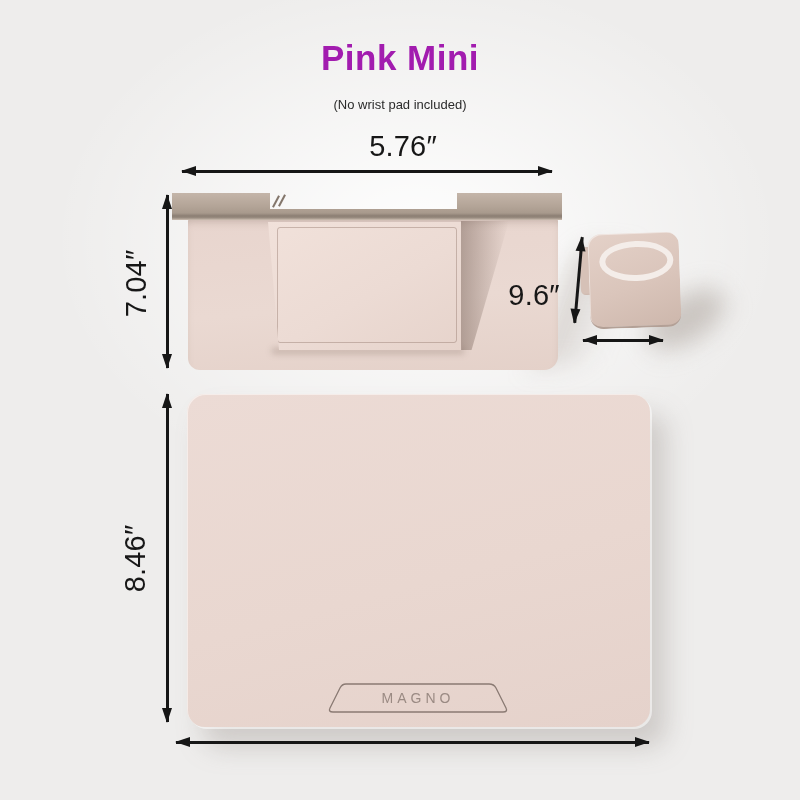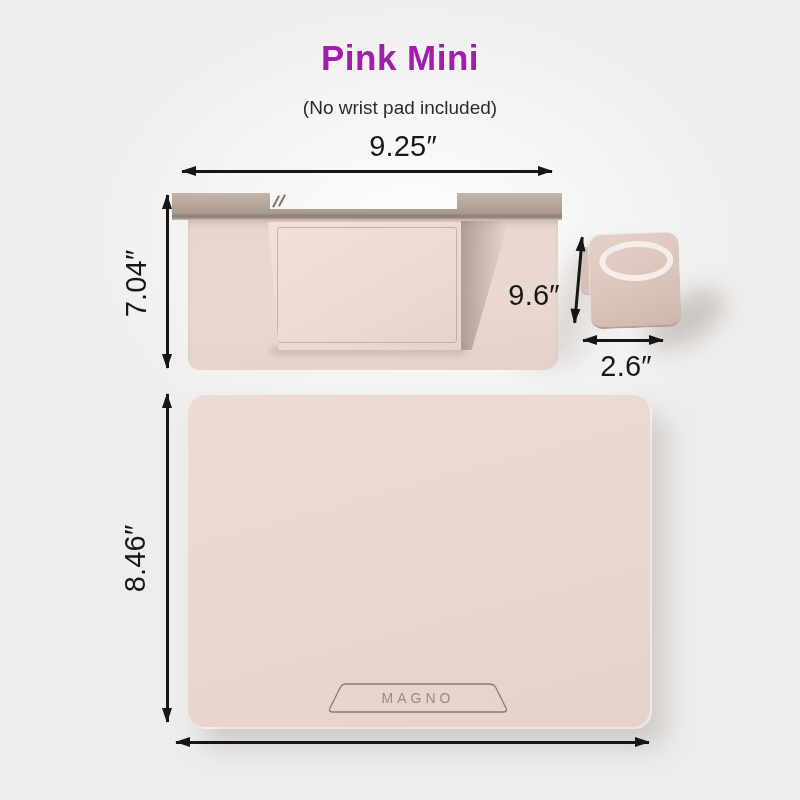--- a/index.html
+++ b/index.html
@@ -13,21 +13,21 @@
     background:radial-gradient(ellipse 520px 380px at 52% 30%, rgba(255,255,255,.95), rgba(255,255,255,0) 70%);
     pointer-events:none;
   }
   
   .title{
     position:absolute;left:0;top:38px;width:800px;text-align:center;
     font-size:35px;font-weight:700;color:#a21caf;letter-spacing:.5px;
   }
   .subtitle{
     position:absolute;left:0;top:97px;width:800px;text-align:center;
-    font-size:19px;color:#2b2b2b;
+    font-size:13px;color:#2b2b2b;
   }
   .dim-label{
     position:absolute;text-align:center;font-size:29px;color:#171717;
     letter-spacing:.2px;white-space:nowrap;z-index:6;
   }
   .rot{transform:rotate(-90deg);transform-origin:center;}
   
   .arrow-h,.arrow-v{position:absolute;background:#161616;z-index:6;}
   .arrow-h{height:2.5px;}
   .arrow-v{width:2.5px;}
@@ -104,21 +104,21 @@
 <body>
 
 <div class="stage">
 
   <div class="title">Pink Mini</div>
   <div class="subtitle">(No wrist pad included)</div>
 
   <div class="shadow-kb"></div>
   <div class="shadow-item"></div>
 
-  <div class="dim-label" style="left:253px;top:130px;width:300px;">9.25″</div>
+  <div class="dim-label" style="left:253px;top:130px;width:300px;">5.76″</div>
   <div class="arrow-h" style="left:182px;top:170px;width:370px;"></div>
 
   <div class="kb-bar"></div>
   <div class="hinge-mark" style="left:275px;top:195px;"></div>
   <div class="hinge-mark" style="left:281px;top:194px;"></div>
   <div class="kb-body"></div>
   <div class="kb-flap-shadow"></div>
   <div class="kb-flap">
     <div class="kb-flap-inner"></div>
   </div>
@@ -129,21 +129,20 @@
 
   <div class="dim-label" style="left:474px;top:279px;width:120px;">9.6″</div>
   <div class="arrow-v" style="left:577px;top:237px;height:86px;transform:rotate(5deg);"></div>
 
   <div class="ps-tab"></div>
   <div class="ps-body">
     <div class="ps-ring"></div>
   </div>
 
   <div class="arrow-h" style="left:583px;top:339px;width:80px;"></div>
-  <div class="dim-label" style="left:566px;top:350px;width:120px;">2.6″</div>
 
   <div class="pad"></div>
   <svg class="badge" width="186" height="34" viewBox="0 0 186 34">
     <path d="M 21 3 L 164 3 Q 169 3 171 7 L 181 27 Q 183 31 178 31 L 8 31 Q 3 31 5 27 L 15 7 Q 17 3 21 3 Z" fill="none" stroke="#8a7a73" stroke-width="1.3"></path>
     <text x="93" y="22" text-anchor="middle" font-size="14" letter-spacing="4" fill="#9a8a83" font-family="Liberation Sans, DejaVu Sans, sans-serif">MAGNO</text>
   </svg>
 
   <div class="arrow-v" style="left:166px;top:394px;height:328px;"></div>
   <div class="dim-label rot" style="left:65px;top:542px;width:140px;">8.46″</div>
 

